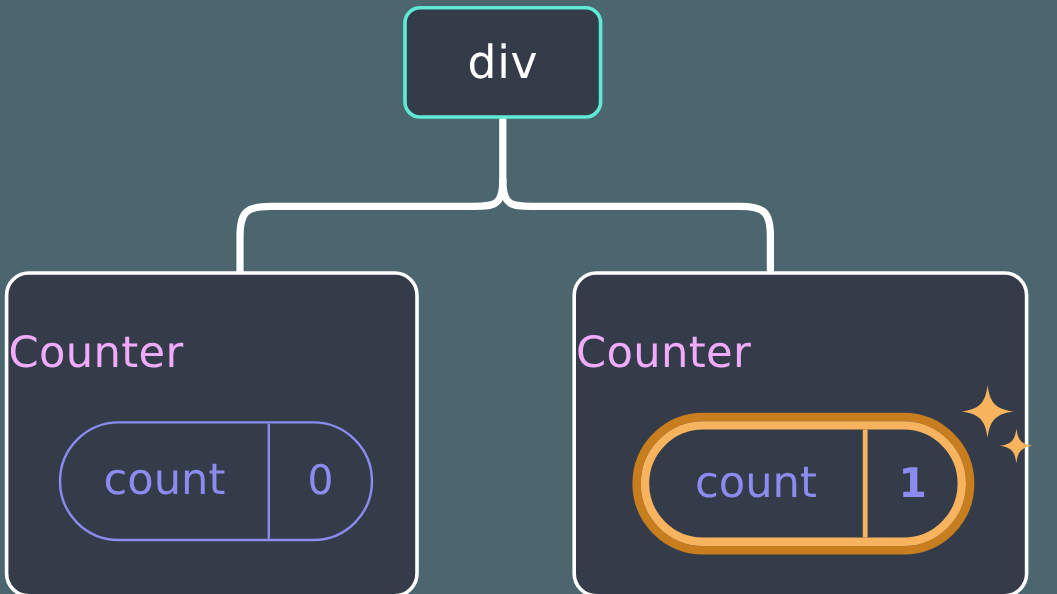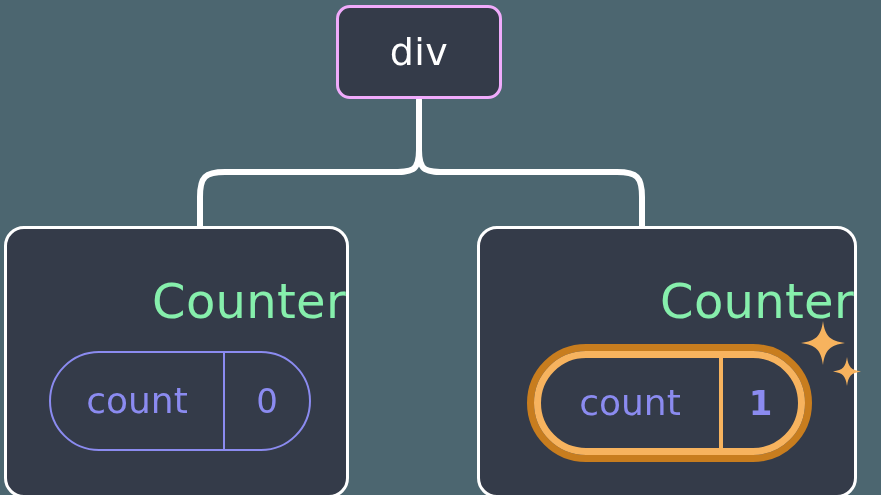--- a/index.html
+++ b/index.html
@@ -30,21 +30,21 @@
   }
 
   
   .node-root {
     position: absolute;
     left: 336px;
     top: 5px;
     width: 166px;
     height: 94px;
     background: #343b49;
-    border: 3px solid #f0abfc;
+    border: 3px solid #5eead4;
     border-radius: 14px;
     box-sizing: border-box;
     display: flex;
     align-items: center;
     justify-content: center;
   }
   .node-root-label {
     color: #ffffff;
     font-size: 38px;
     letter-spacing: 0.5px;
@@ -69,23 +69,23 @@
     left: 477px;
     top: 226px;
     width: 380px;
     height: 272px;
   }
   .card-title {
     position: absolute;
     top: 48px;
     left: 0;
     width: 100%;
-    text-align: right;
-    color: #86efac;
-    font-size: 48px;
+    text-align: left;
+    color: #f0abfc;
+    font-size: 36px;
     line-height: 1;
     letter-spacing: 0.3px;
   }
 
   
   .pill {
     position: absolute;
     box-sizing: border-box;
     display: flex;
     align-items: stretch;

